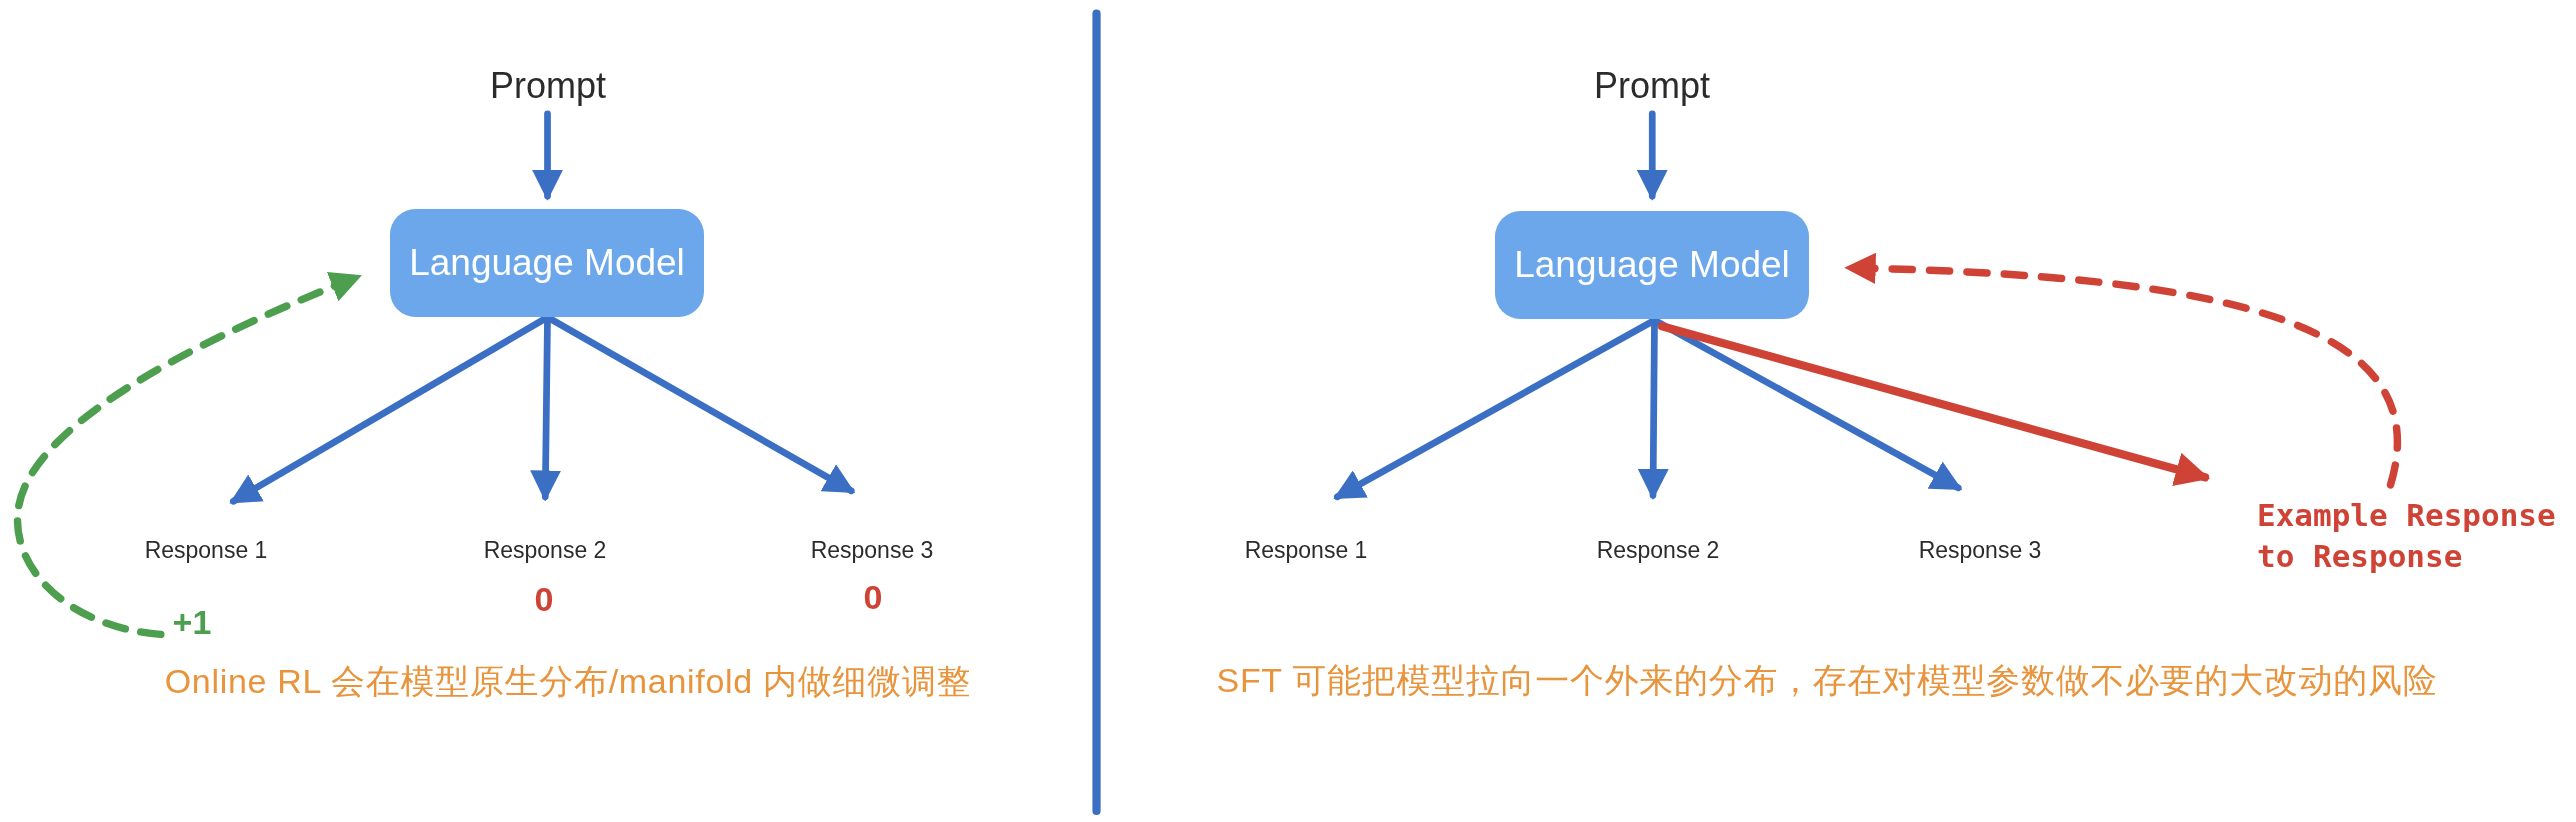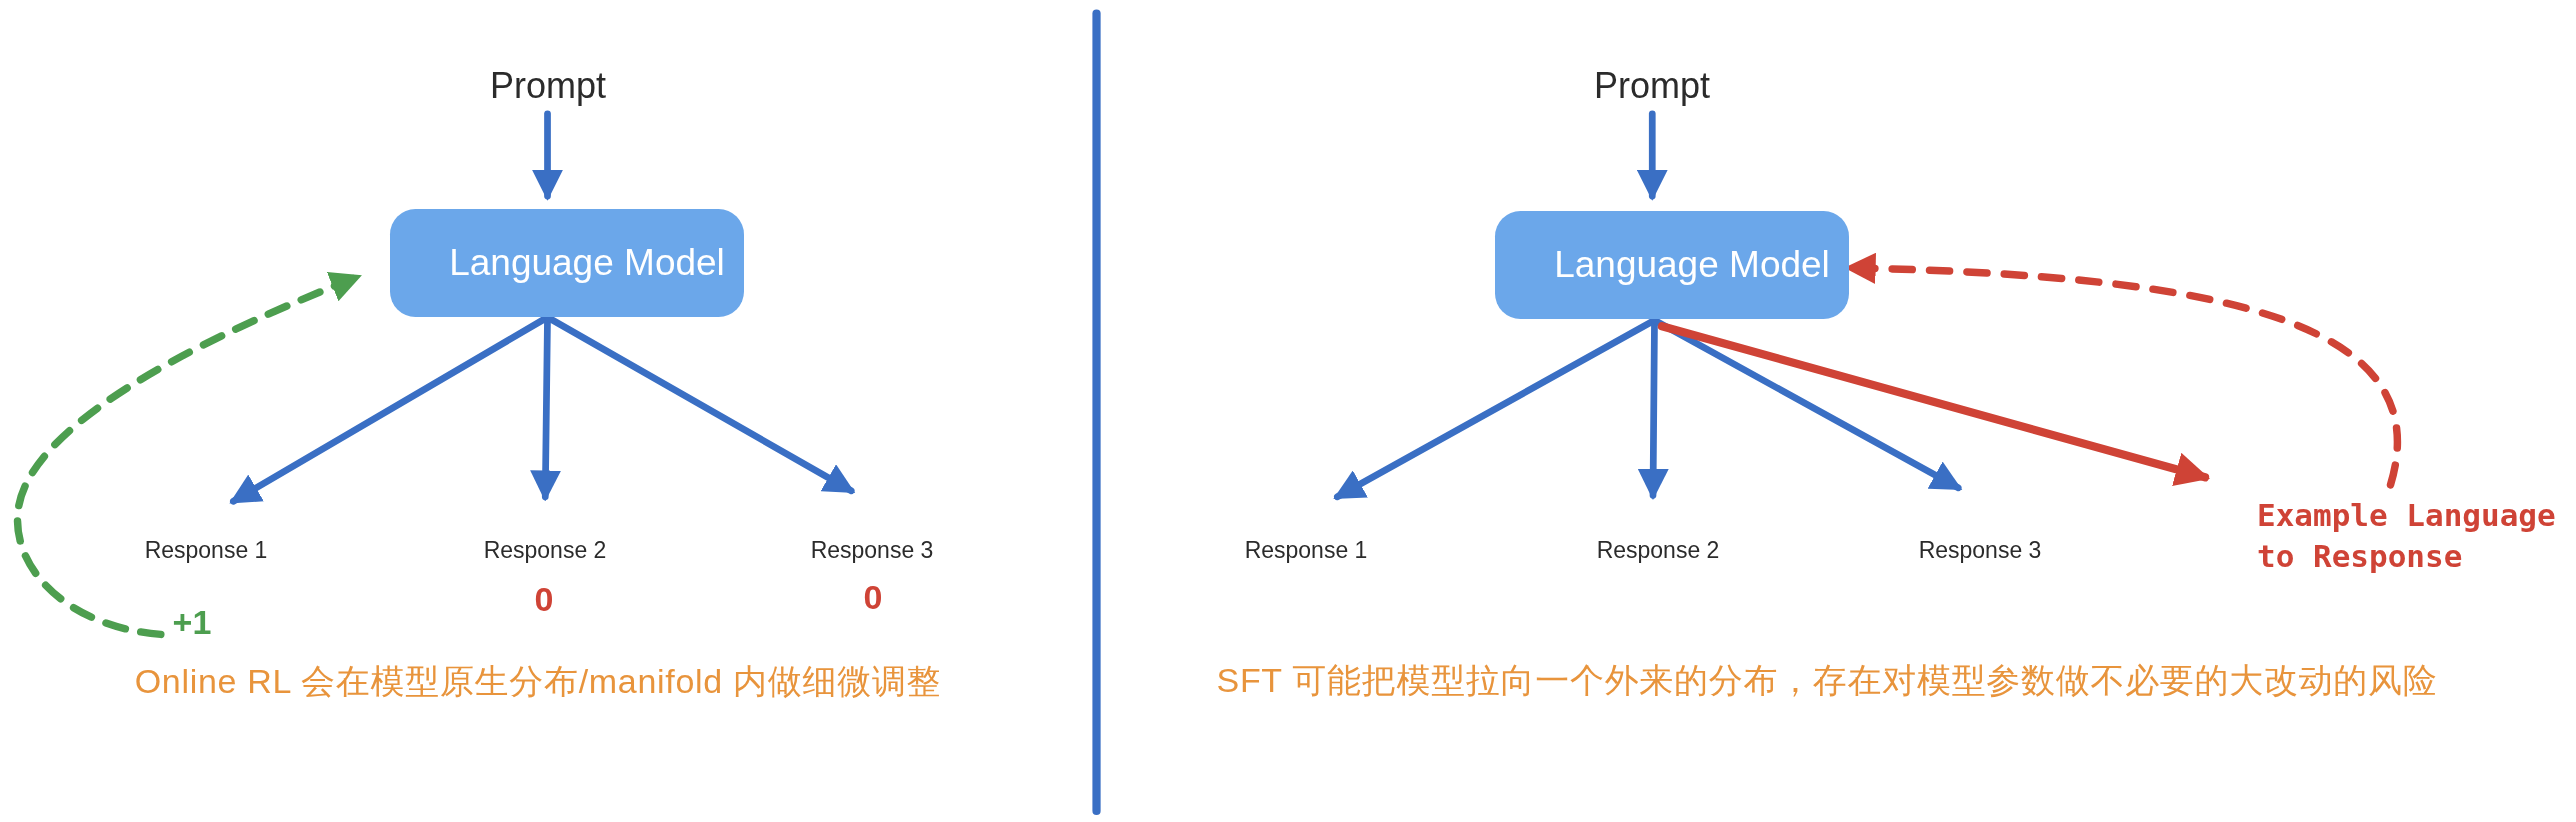--- a/index.html
+++ b/index.html
@@ -33,21 +33,20 @@
     position: absolute;
     width: 314px; height: 108px;
     background: #6ba7ea;
     border-radius: 25.4px;
     display: flex;
     align-items: center;
     justify-content: center;
     color: #ffffff;
     font-size: 37px;
     font-weight: 500;
-    padding-left: 40px;
   }
   .example-text {
     position: absolute;
     color: #cf4336;
     font-family: "DejaVu Sans Mono", monospace;
     font-size: 31px;
     font-weight: 700;
     line-height: 41px;
     white-space: nowrap;
   }
@@ -93,33 +92,33 @@
   </div>
 
   <div class="txt response-label" style="left:206px; top:551px;">Response 1</div>
   <div class="txt response-label" style="left:545px; top:551px;">Response 2</div>
   <div class="txt response-label" style="left:872px; top:551px;">Response 3</div>
 
   <div class="txt reward-plus" style="left:192px; top:623px;">+1</div>
   <div class="txt reward-zero" style="left:544px; top:600px;">0</div>
   <div class="txt reward-zero" style="left:873px; top:598px;">0</div>
 
-  <div class="txt caption" style="left:538px; top:682px;">Online RL 会在模型原生分布/manifold 内做细微调整</div>
+  <div class="txt caption" style="left:568px; top:682px;">Online RL 会在模型原生分布/manifold 内做细微调整</div>
 
   <div class="txt prompt-label" style="left:1652px; top:86px;">Prompt</div>
 
   <div class="model-box" style="left:1495px; top:211px;">
     <span>Language Model</span>
   </div>
 
   <div class="txt response-label" style="left:1306px; top:551px;">Response 1</div>
   <div class="txt response-label" style="left:1658px; top:551px;">Response 2</div>
   <div class="txt response-label" style="left:1980px; top:551px;">Response 3</div>
 
   <div class="example-text" style="left:2257px; top:495px;">
-    <div>Example Language</div>
+    <div>Example Response</div>
     <div>to Response</div>
   </div>
 
   <div class="txt caption" style="left:1827px; top:681px;text-align:center;">SFT 可能把模型拉向一个外来的分布，存在对模型参数做不必要的大改动的风险</div>
 
 </div>
 
 
 </body></html>

